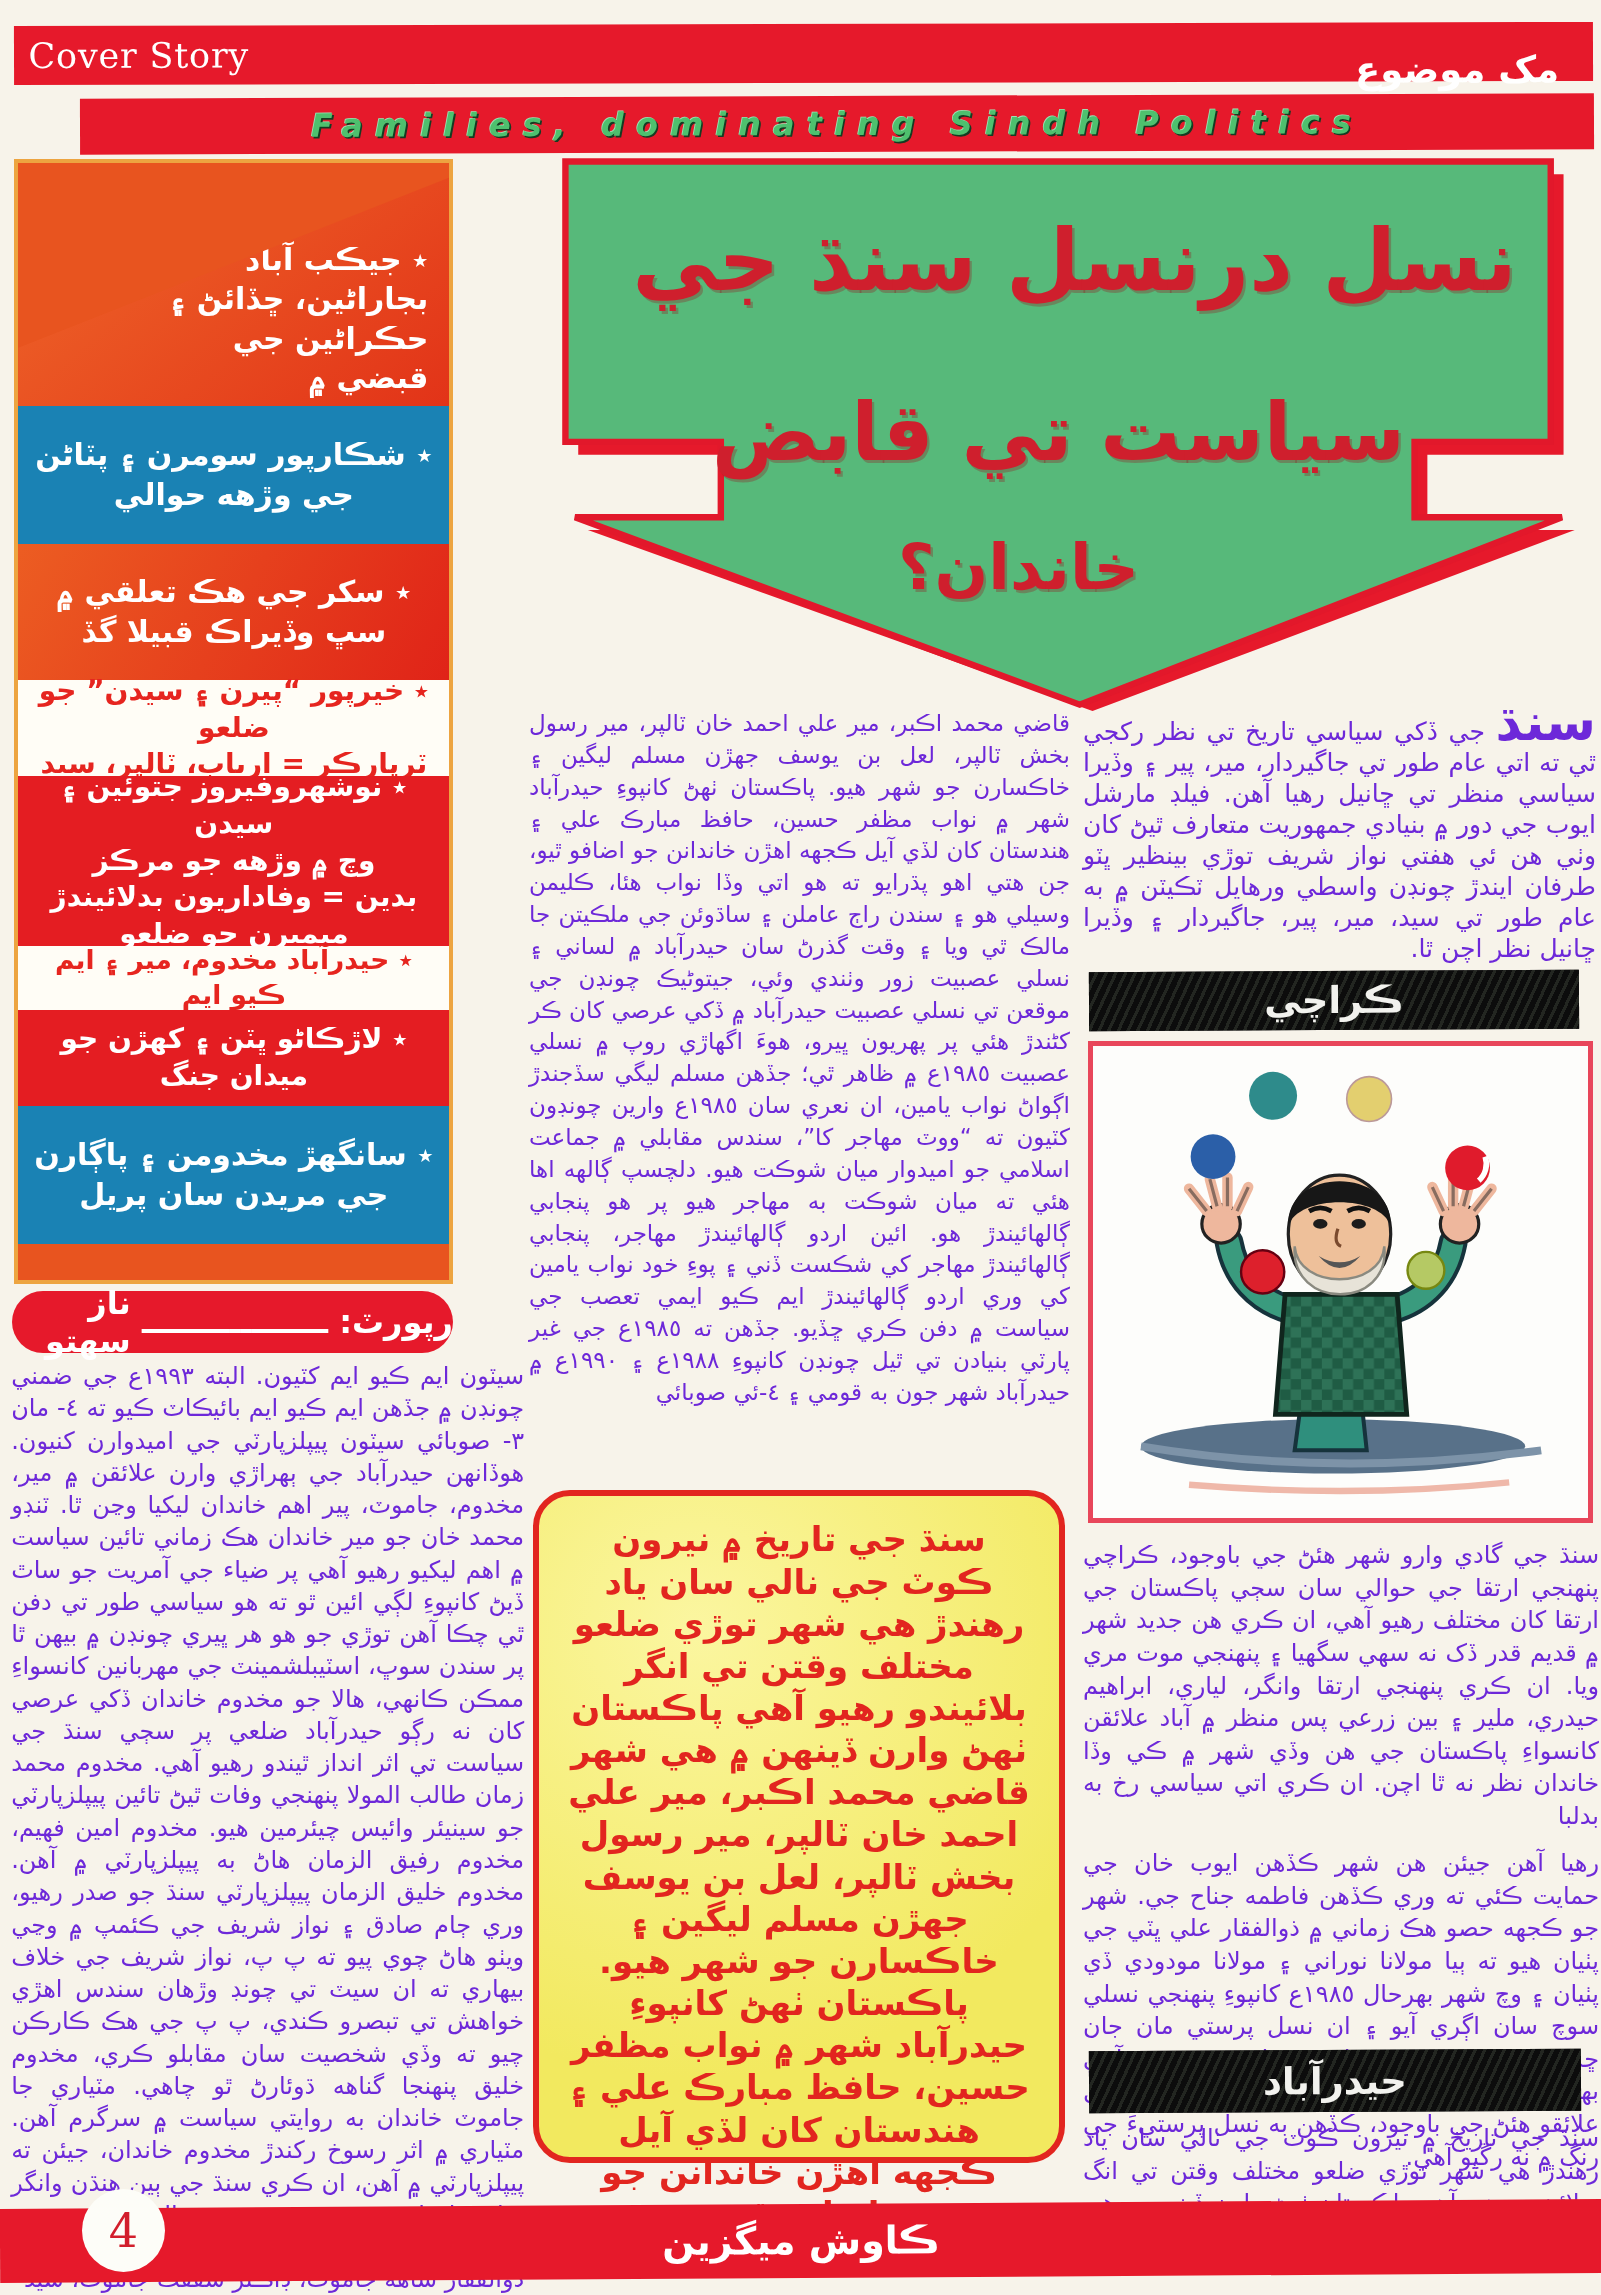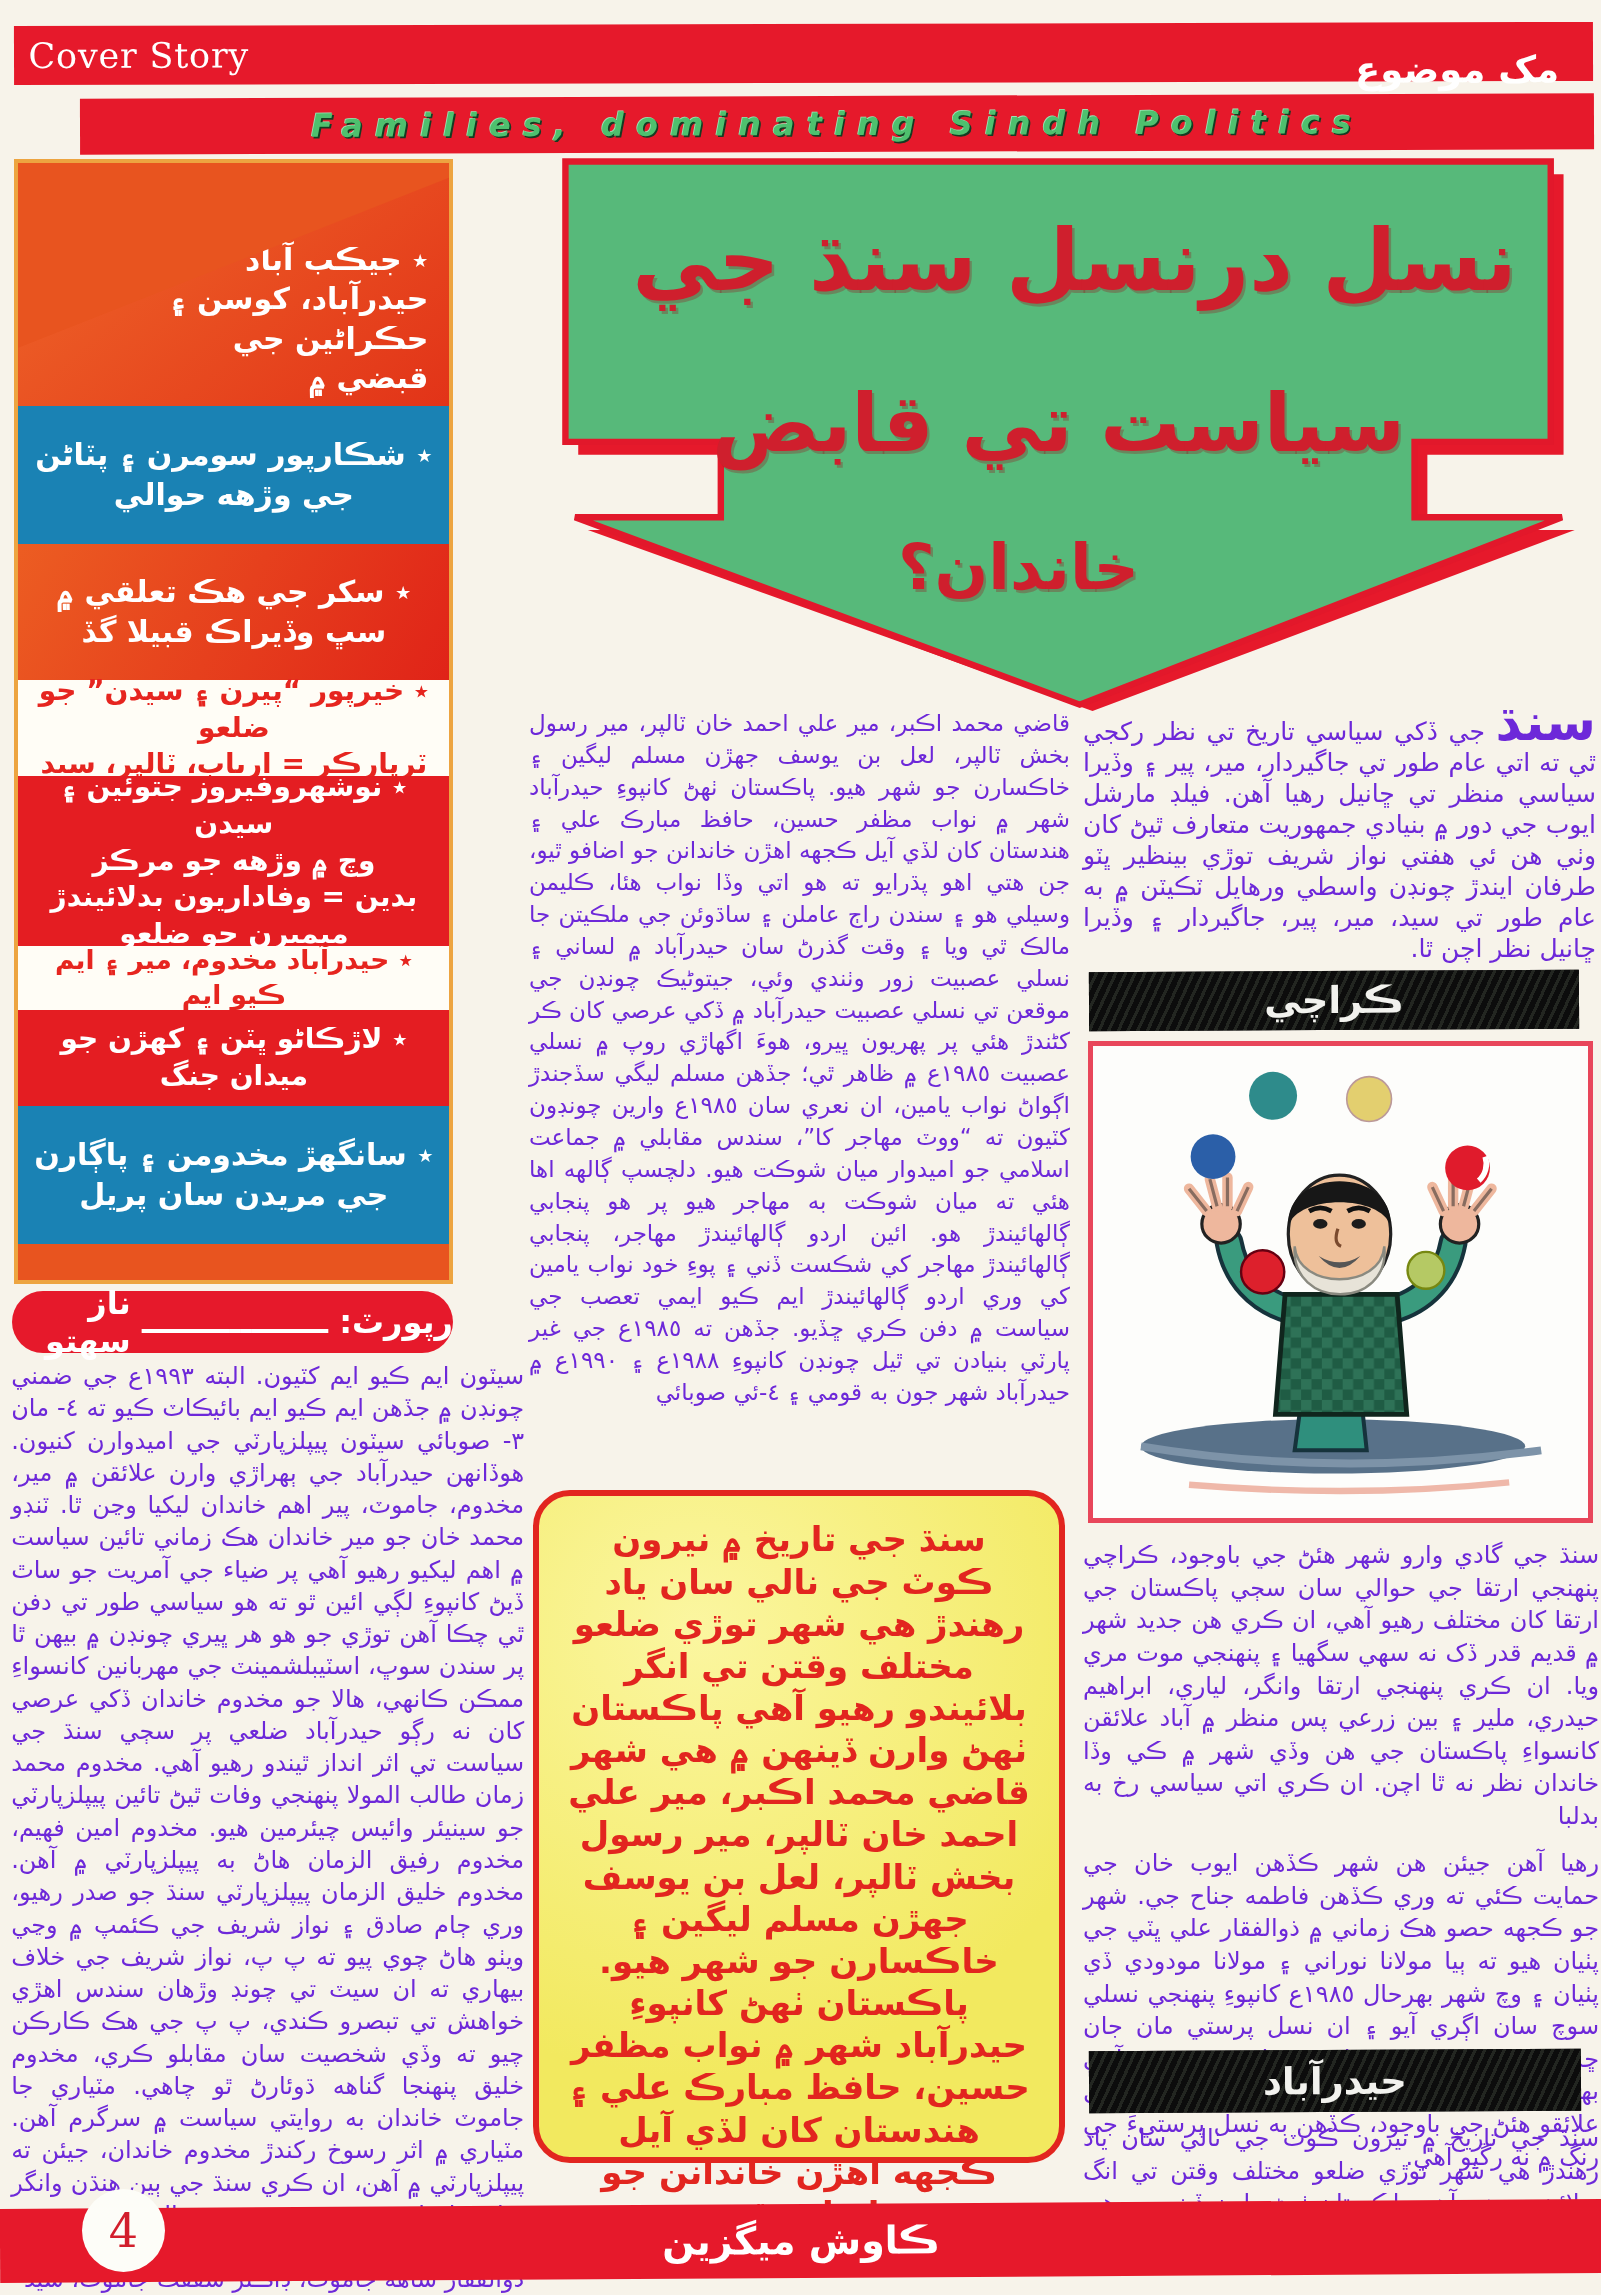--- a/index.html
+++ b/index.html
@@ -19,21 +19,21 @@
            display:flex;align-items:center;justify-content:center;transform:rotate(-.2deg);}
   .strapline{color:#4ec06e;font-size:32px;font-weight:bold;font-style:italic;
              letter-spacing:12px;text-shadow:1.6px 1.6px 0 #143c22,-0.8px -0.8px 0 #9fe0b4;white-space:nowrap;}
 
   
   .arrow-block{left:551px;top:155px;width:1047px;height:557px;}
   .arrow-block svg{position:absolute;left:0;top:0;}
   .hline{position:absolute;width:100%;text-align:center;color:#cf1f2d;font-weight:bold;
          text-shadow:2.4px 3.2px 0 rgba(150,20,25,.30);}
   .hline1{top:22.4px;font-size:85px;margin-top:34px;}
-  .hline2{top:222px;font-size:80px;transform:translateX(-16px);}
+  .hline2{top:231px;font-size:80px;transform:translateX(-16px);}
   .hline3{top:376px;font-size:63px;transform:translateX(-56px);}
 
   
   .sidebar{left:14.4px;top:159px;width:439px;height:1125px;border:4.8px solid #eda440;
            box-sizing:border-box;background:#e8541f;display:flex;flex-direction:column;}
   .sb{box-sizing:border-box;display:flex;align-items:center;justify-content:center;
       text-align:center;font-weight:bold;white-space:pre-line;line-height:1.32;
       padding:4.8px 11.2px;font-size:30px;}
   .sb-orange-diag{height:243px;background:#e8541f;color:#fff;
       clip-path:polygon(0 76%,100% 6%,100% 100%,0 100%);
@@ -96,21 +96,21 @@
     <polygon points="34,24 1264,24 1264,374 1094,374 1094,468 1278,468 676,694 46,468 228,468 228,374 34,374" fill="#e6192b"></polygon>
     <polygon points="18,8 1248,8 1248,358 1078,358 1078,452 1262,452 660,686 30,452 212,452 212,358 18,358" fill="#57b97a" stroke="#e2182b" stroke-width="8"></polygon>
   </svg>
   <div class="hline hline1 rtl">نسل درنسل سنڌ جي</div>
   <div class="hline hline2 rtl">سياست تي قابض</div>
   <div class="hline hline3 rtl">خاندان؟</div>
 </div>
 
 <div class="abs sidebar rtl">
   <div class="sb sb-orange-diag">٭ جيڪب آباد
-حيدرآباد، کوسن ۽ حڪراڻين جي
+بجاراڻين، ڇڏائڻ ۽ حڪراڻين جي
 قبضي ۾</div>
   <div class="sb sb-blue h172">٭ شڪارپور سومرن ۽ پٽاڻن
 جي وڙهه حوالي</div>
   <div class="sb sb-orange h170">٭ سکر جي هڪ تعلقي ۾
 سڀ وڏيراڪ قبيلا گڏ</div>
   <div class="sb sb-white h145">٭ خيرپور “پيرن ۽ سيدن” جو ضلعو
 ٽرپارڪر = ارباب، ٽالپر، سيد</div>
   <div class="sb sb-red h212">٭ نوشهروفيروز جتوئين ۽ سيدن
 وچ ۾ وڙهه جو مرڪز
 بدين = وفاداريون بدلائيندڙ ميمبرن جو ضلعو</div>

